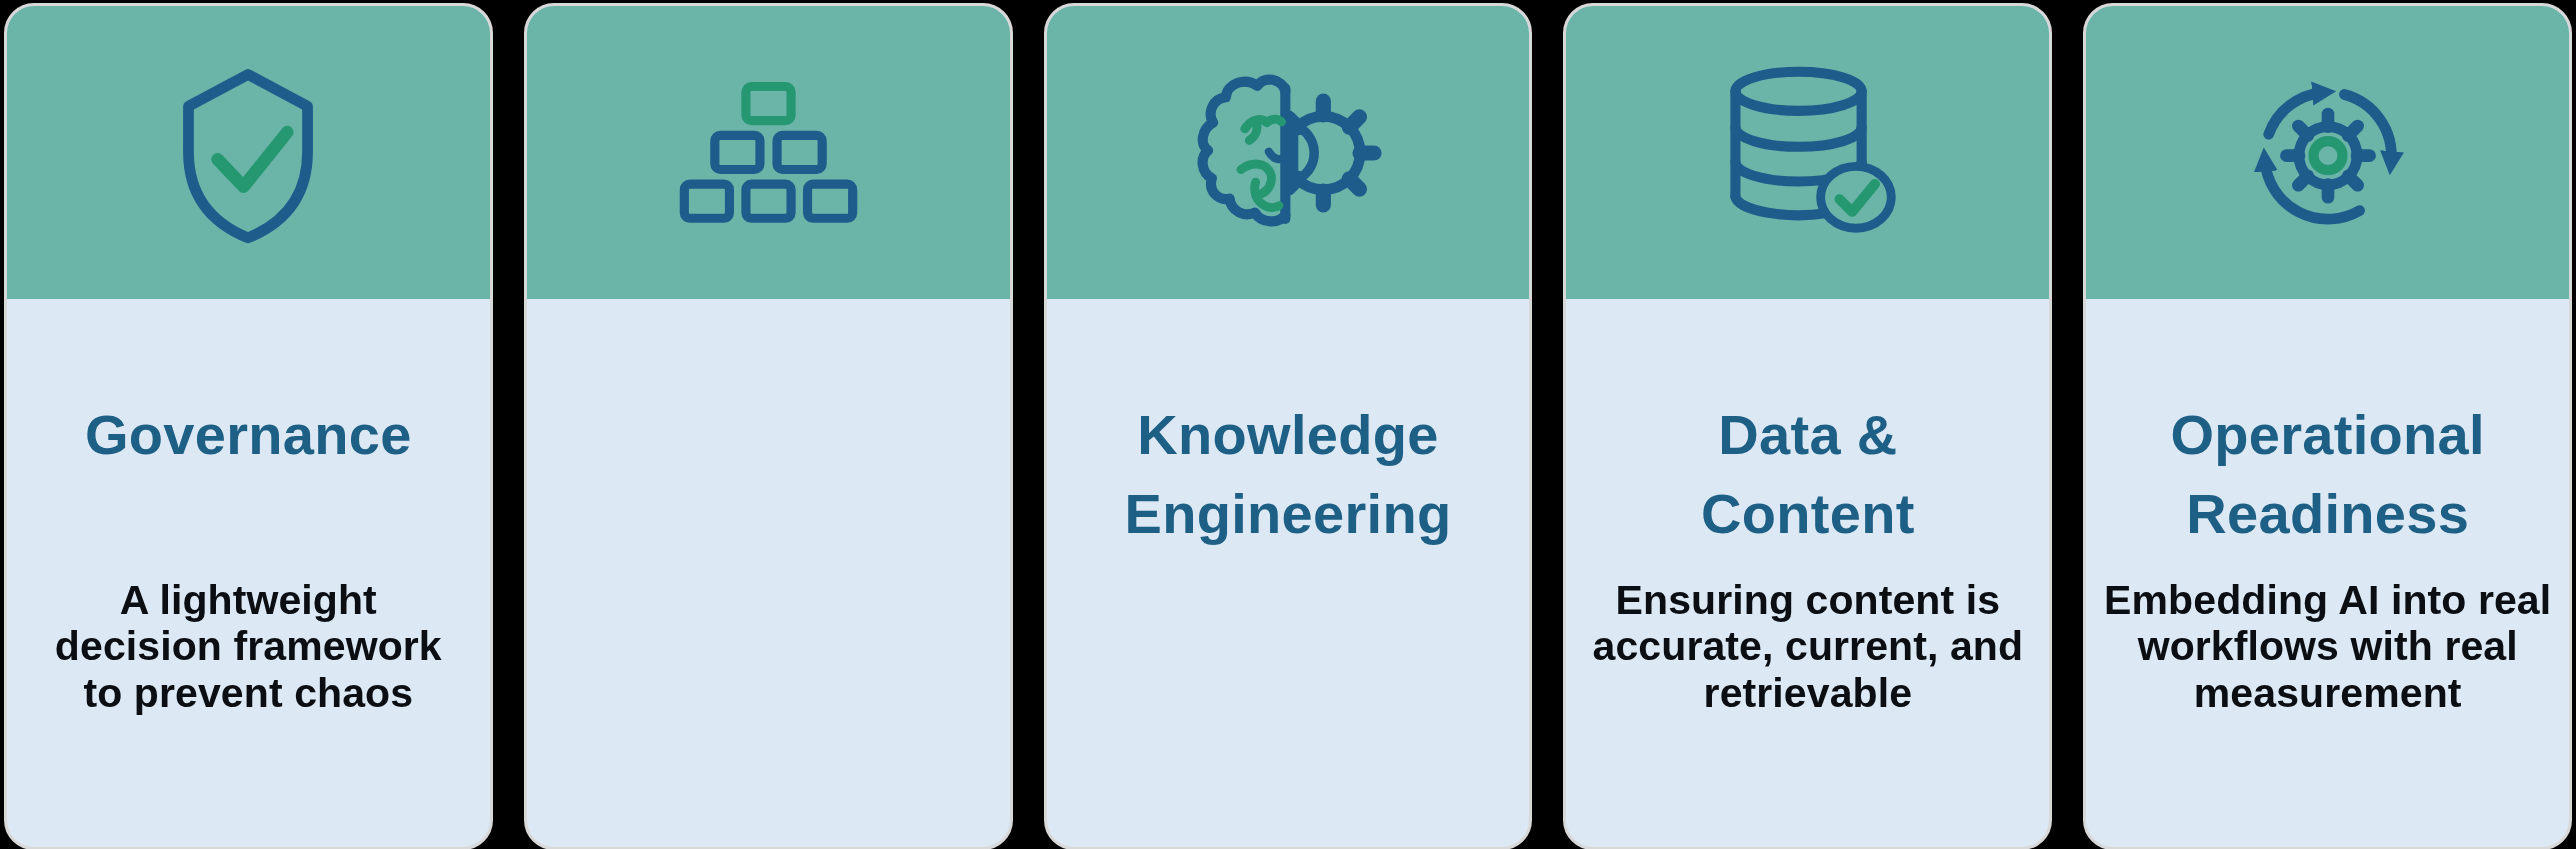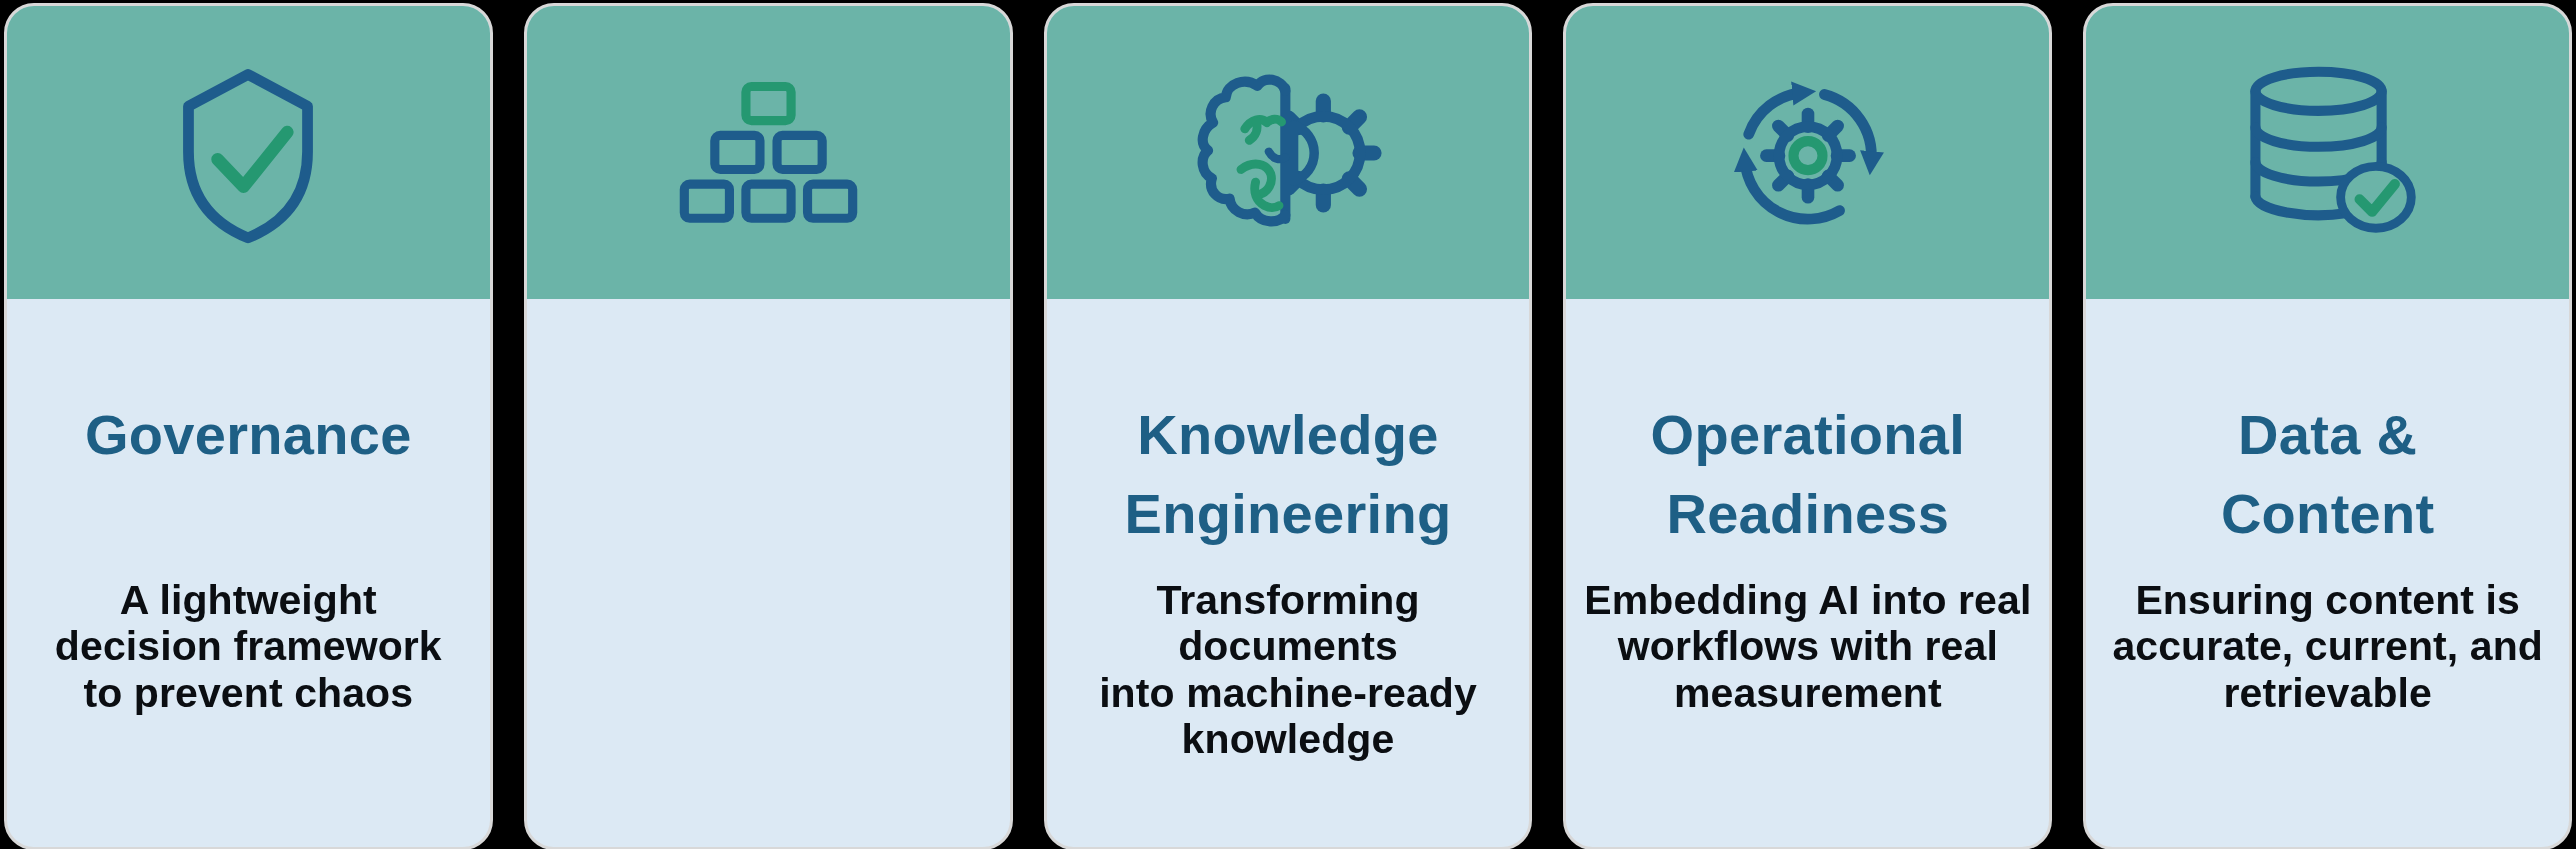--- a/index.html
+++ b/index.html
@@ -115,23 +115,42 @@
         <g class="st-green" stroke-width="14">
           <path d="M86,112 C96,97 111,93 121,102 C128,95 138,95 144,101"></path>
           <path d="M104,100 C108,113 103,124 93,130"></path>
           <path d="M80,176 C100,161 121,167 127,183 C131,197 123,211 110,215"></path>
           <path d="M103,196 C99,212 104,226 117,233 C125,237 134,237 140,233"></path>
         </g>
       </svg>
     </div>
     <div class="card-title">Knowledge
 Engineering</div>
-    <div class="card-desc">Transforming documents
-into machine-ready
-knowledge</div>
+  </div>
+
+  <div class="card">
+    <div class="card-header">
+      <svg width="190" height="183" viewBox="0 0 300 290">
+        <g class="st-blue" stroke-width="16">
+          <ellipse cx="135" cy="48" rx="100" ry="31"></ellipse>
+          <path d="M35,48 L35,215"></path>
+          <path d="M235,48 L235,190"></path>
+          <path d="M35,105 A100,31 0 0 0 235,105"></path>
+          <path d="M35,160 A100,31 0 0 0 235,160"></path>
+          <path d="M35,215 A100,31 0 0 0 180,241"></path>
+        </g>
+        <ellipse class="fill-teal st-blue" stroke-width="14" cx="226" cy="216" rx="56" ry="49"></ellipse>
+        <path class="st-green" stroke-width="16" d="M200,219 L220,239 L256,195"></path>
+      </svg>
+    </div>
+    <div class="card-title">Data &amp;
+Content</div>
+    <div class="card-desc">Ensuring content is
+accurate, current, and
+retrievable</div>
   </div>
 
   <div class="card">
     <div class="card-header">
       <svg width="196" height="193" viewBox="0 0 300 306">
         <defs>
           <marker id="ah" markerUnits="userSpaceOnUse" markerWidth="48" markerHeight="48" refX="16" refY="24" orient="auto">
             <path class="fill-blue" d="M0,5 L38,24 L0,43 Z"></path>
           </marker>
         </defs>
@@ -156,36 +175,14 @@
         <circle class="st-green" stroke-width="16" cx="150" cy="158" r="23"></circle>
       </svg>
     </div>
     <div class="card-title">Operational
 Readiness</div>
     <div class="card-desc">Embedding AI into real
 workflows with real
 measurement</div>
   </div>
 
-  <div class="card">
-    <div class="card-header">
-      <svg width="190" height="183" viewBox="0 0 300 290">
-        <g class="st-blue" stroke-width="16">
-          <ellipse cx="135" cy="48" rx="100" ry="31"></ellipse>
-          <path d="M35,48 L35,215"></path>
-          <path d="M235,48 L235,190"></path>
-          <path d="M35,105 A100,31 0 0 0 235,105"></path>
-          <path d="M35,160 A100,31 0 0 0 235,160"></path>
-          <path d="M35,215 A100,31 0 0 0 180,241"></path>
-        </g>
-        <ellipse class="fill-teal st-blue" stroke-width="14" cx="226" cy="216" rx="56" ry="49"></ellipse>
-        <path class="st-green" stroke-width="16" d="M200,219 L220,239 L256,195"></path>
-      </svg>
-    </div>
-    <div class="card-title">Data &amp;
-Content</div>
-    <div class="card-desc">Ensuring content is
-accurate, current, and
-retrievable</div>
-  </div>
-
 </div>
 
 
 </body></html>

